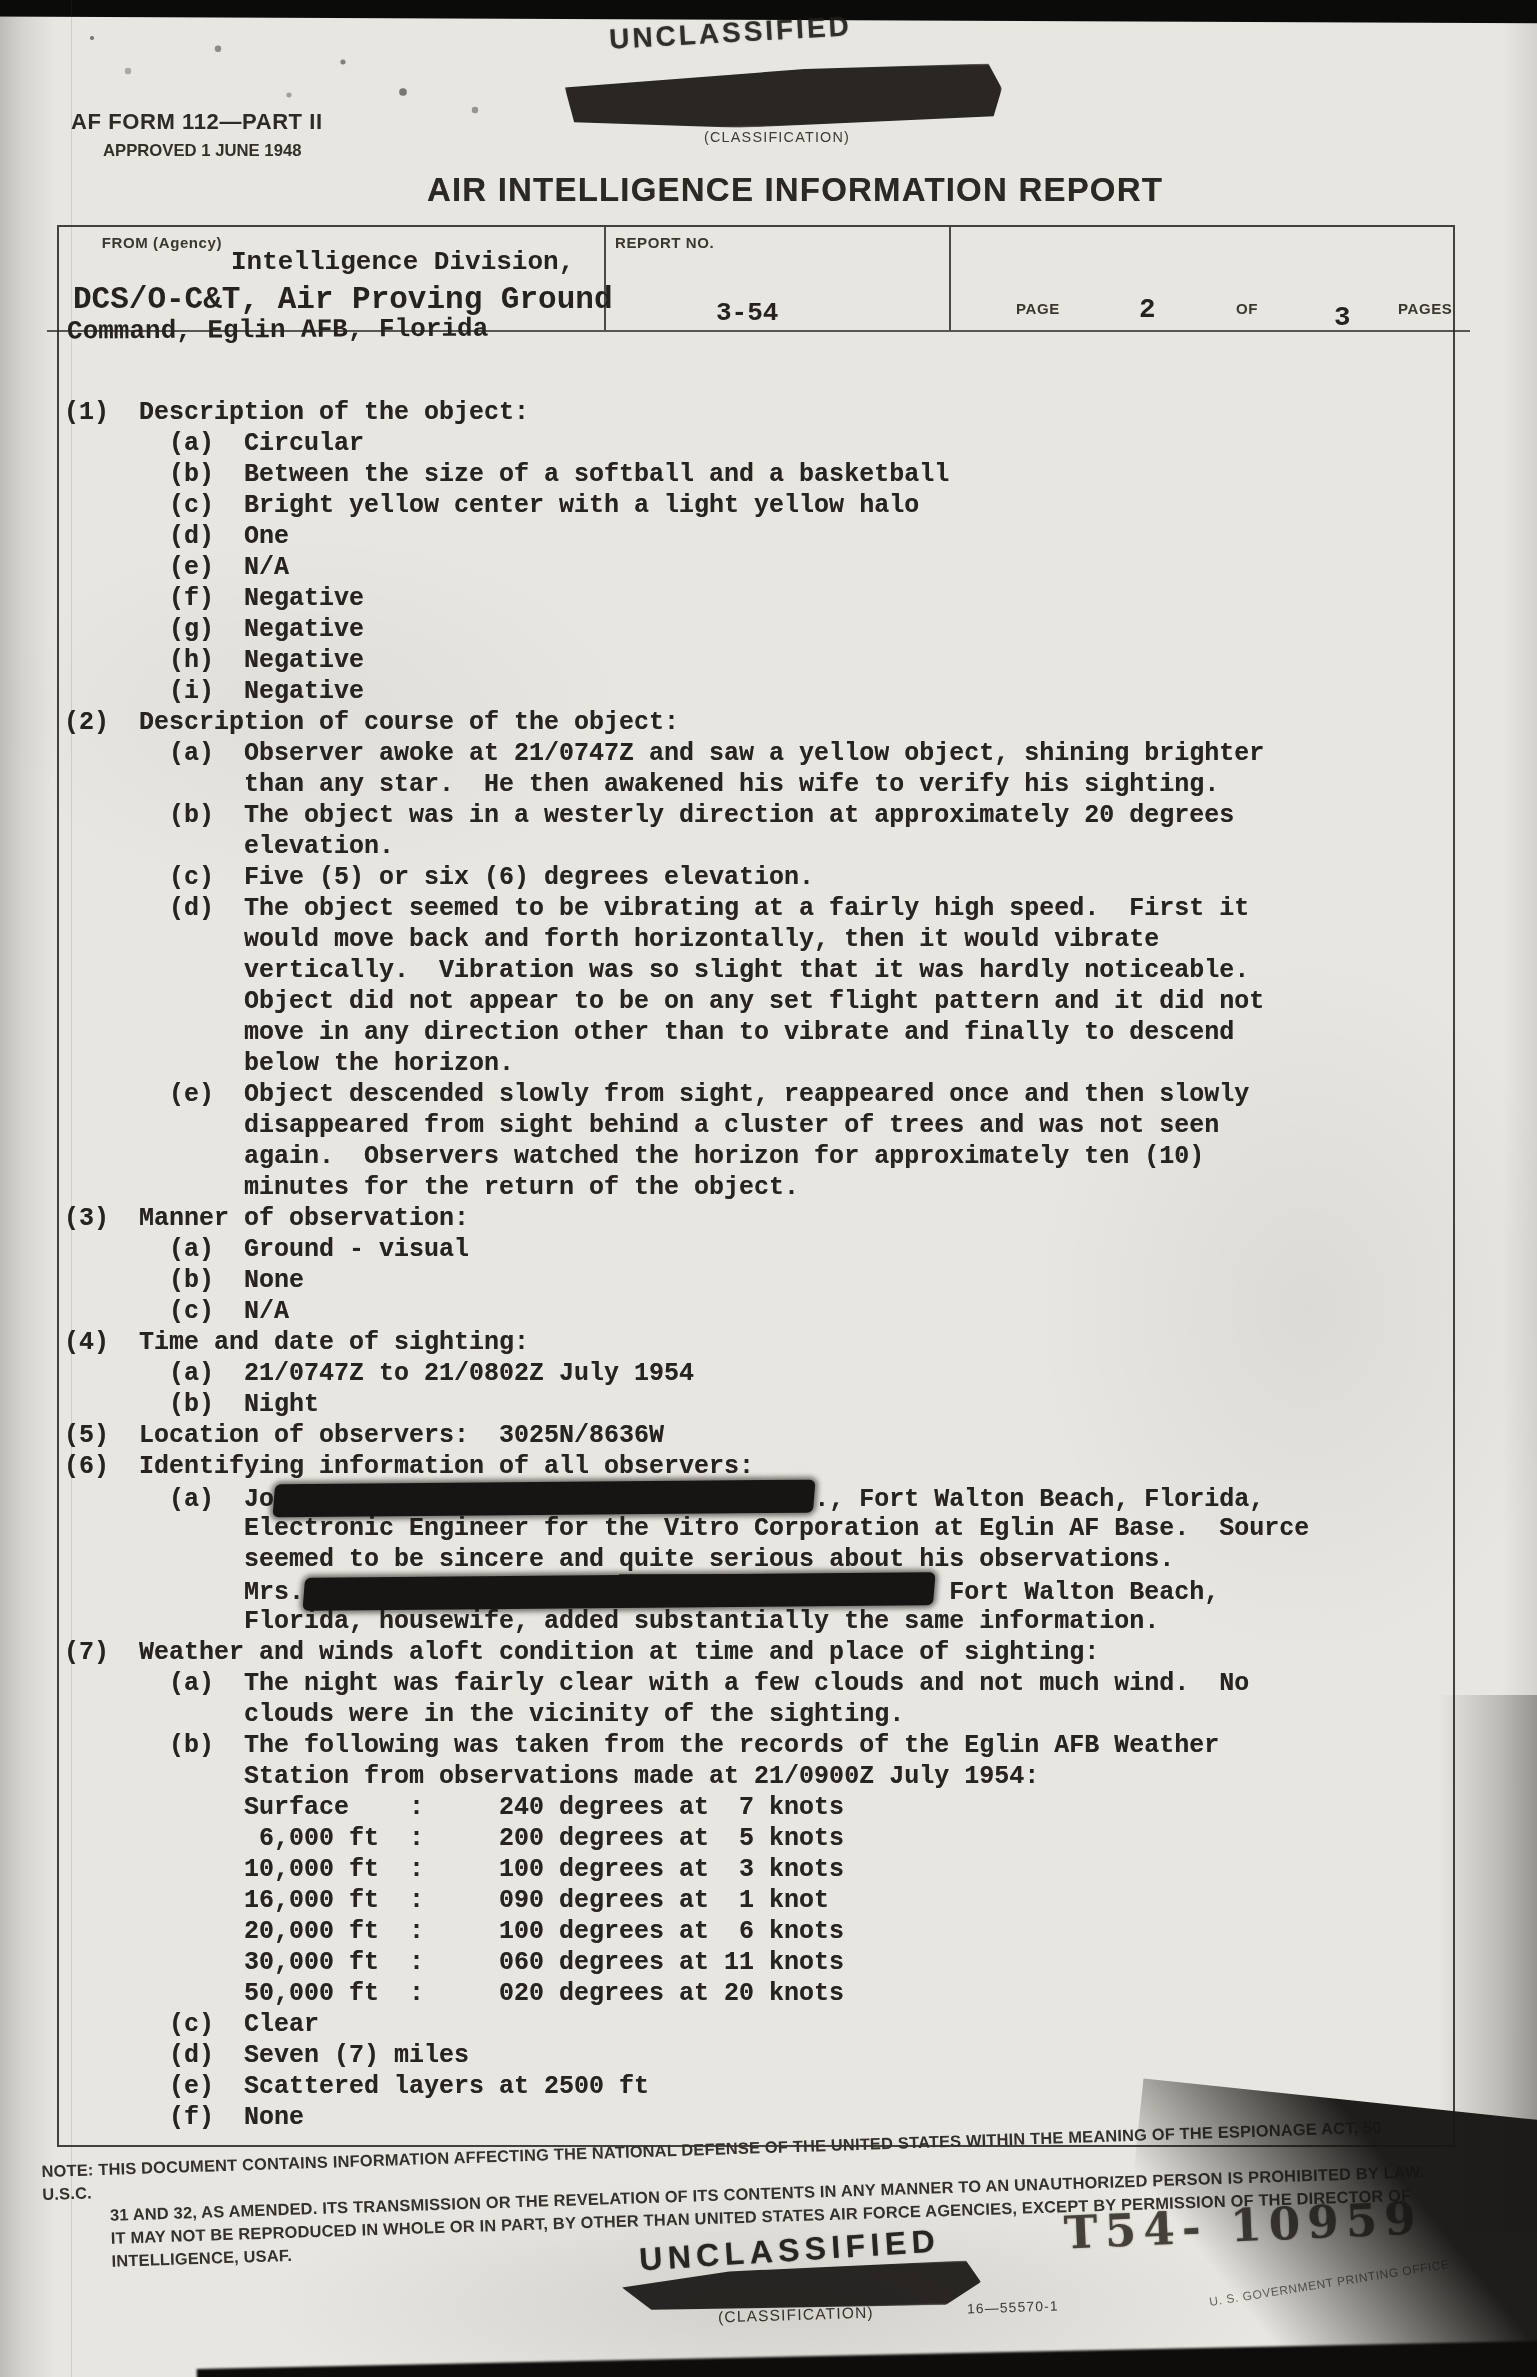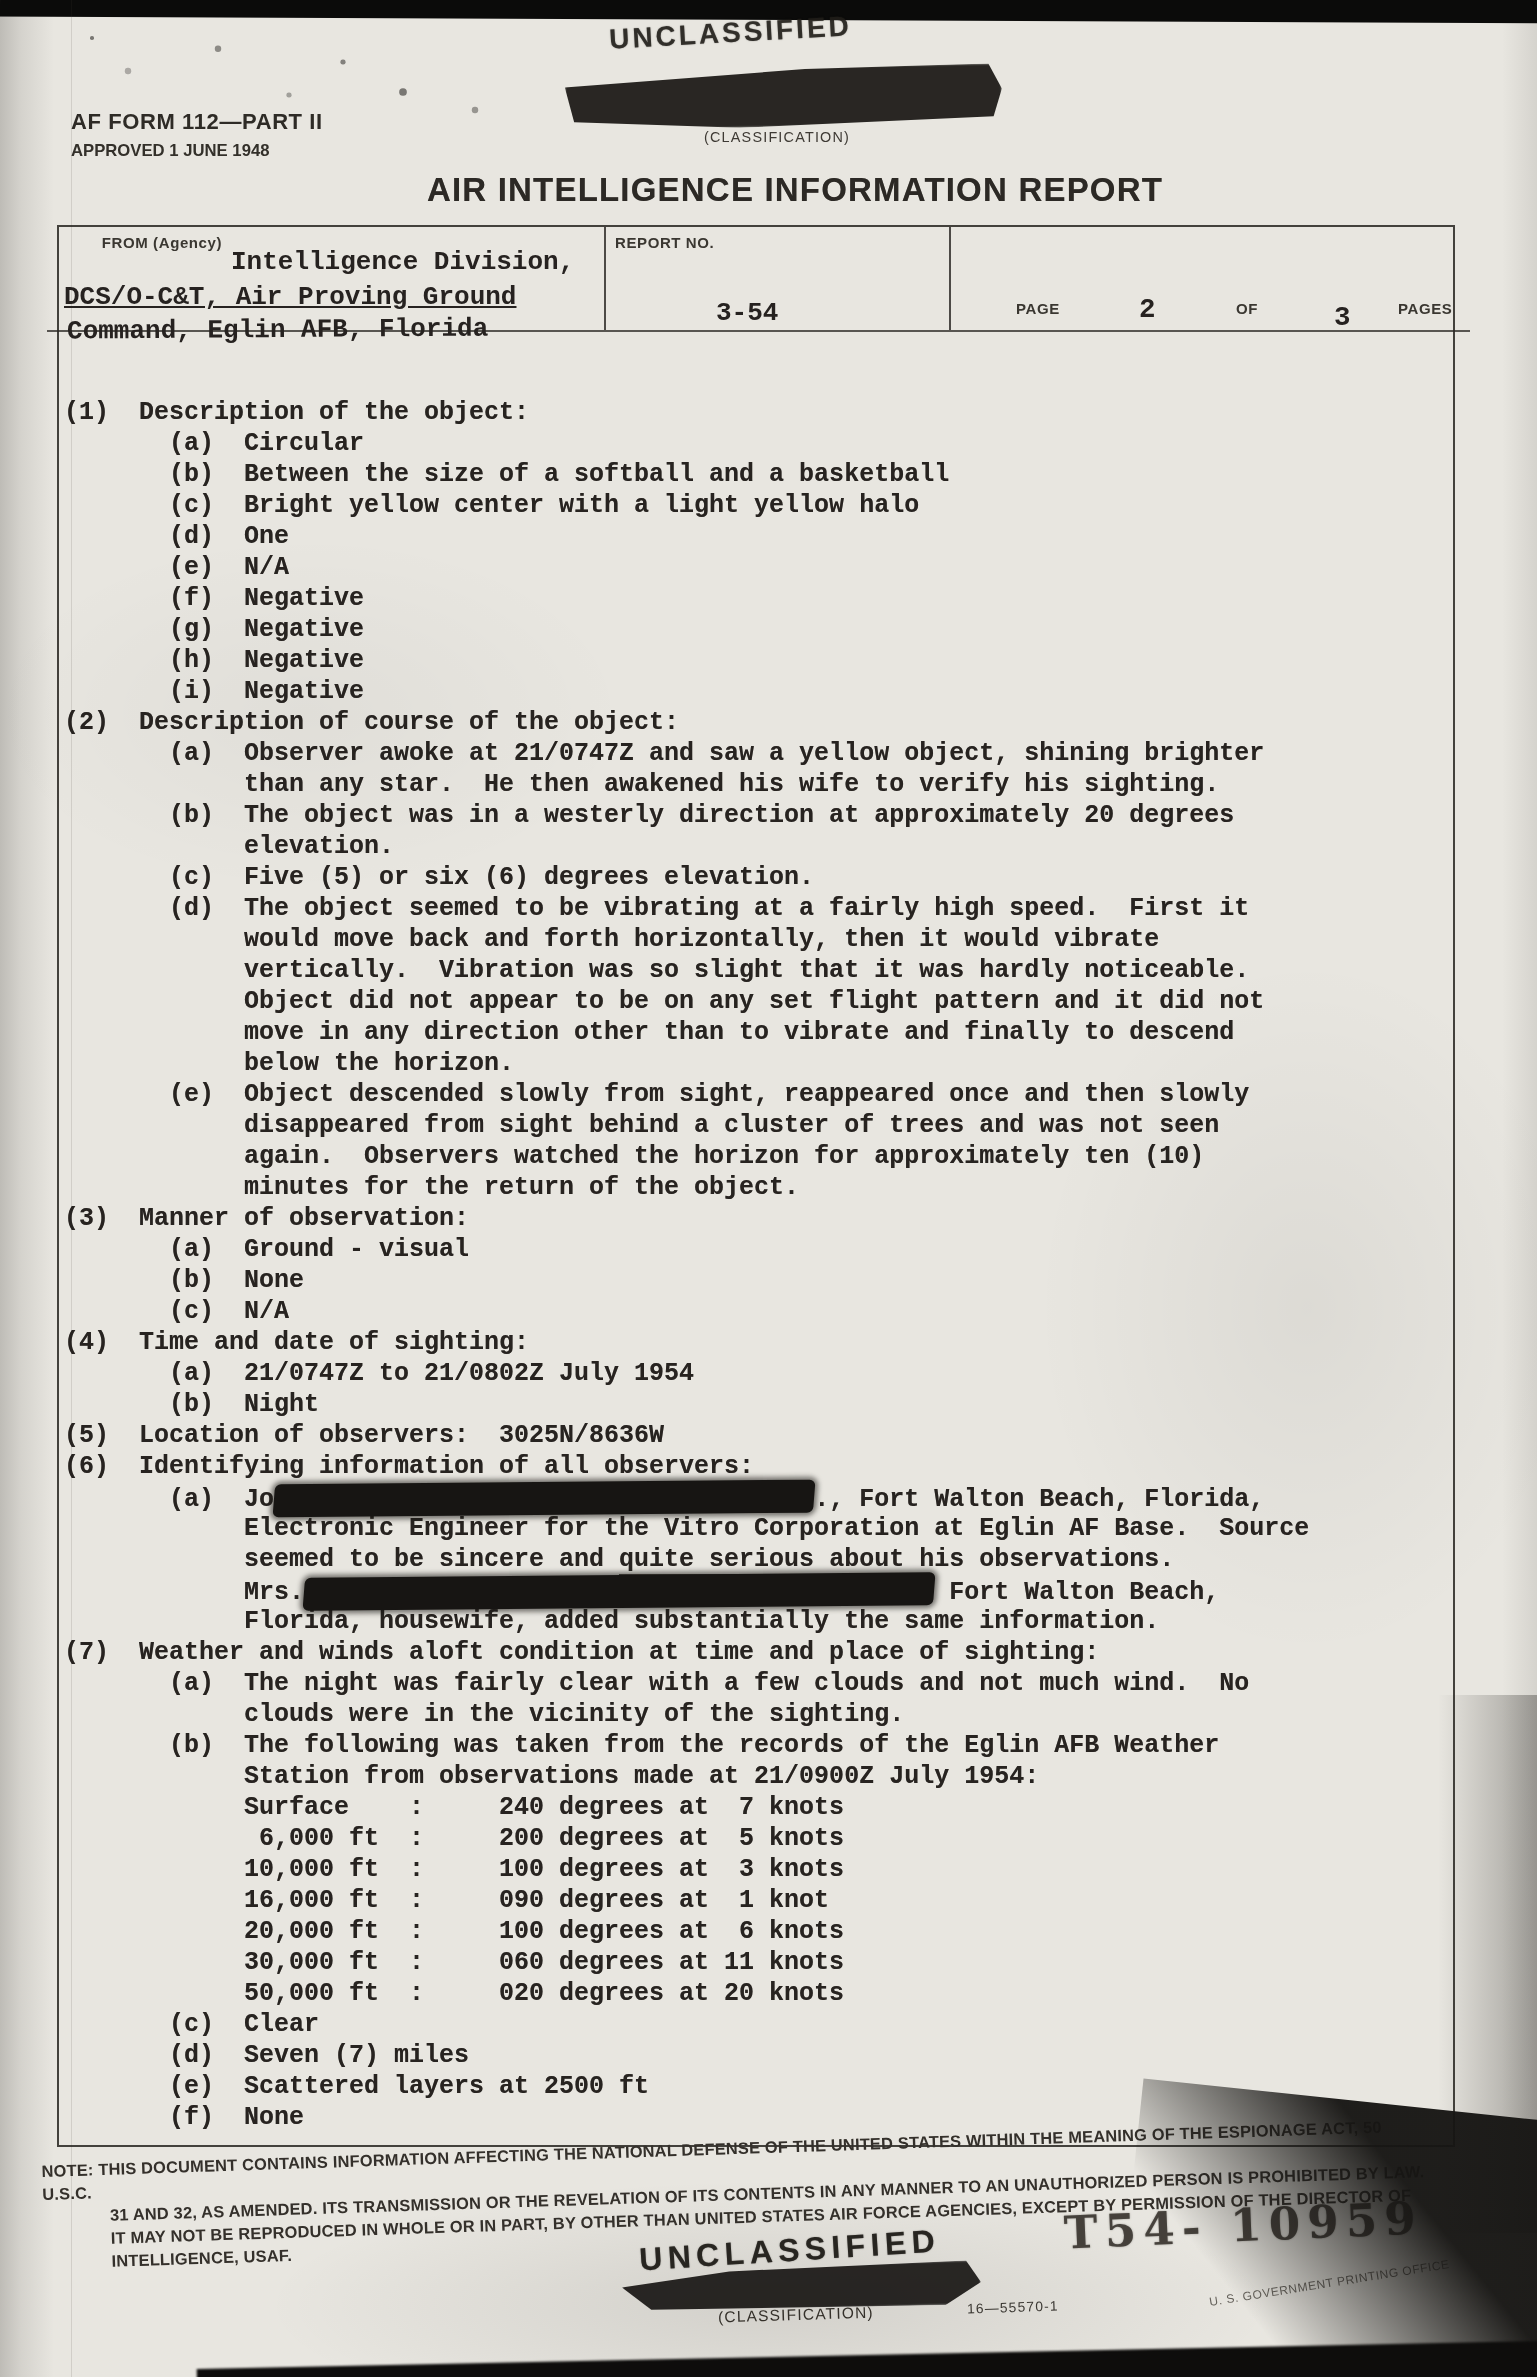--- a/index.html
+++ b/index.html
@@ -31,35 +31,35 @@
   .stamp-bottom{left:639px;top:2232px;font-size:32px;letter-spacing:5.4px;transform:rotate(-3.6deg);color:rgba(28,26,22,0.88);}
   .smudge-bottom{position:absolute;left:622px;top:2265px;width:359px;height:44px;background:#141210;opacity:0.9;filter:blur(1.2px);
     clip-path:polygon(0% 40%, 30% 10%, 96% 0%, 100% 50%, 90% 100%, 8% 92%);transform:rotate(-1.6deg);}
   .class-cap-bottom{position:absolute;left:718px;top:2306px;font-size:15.5px;letter-spacing:1.2px;color:#34302a;transform:rotate(-1.8deg);}
   .print-code{position:absolute;left:967px;top:2300px;font-size:13.8px;color:#3b3833;transform:rotate(-2deg);letter-spacing:1.2px;}
   .gpo{position:absolute;left:1208px;top:2276px;font-size:12px;color:rgba(58,54,47,0.75);transform:rotate(-9deg);letter-spacing:0.6px;white-space:nowrap;}
   .doc-number{position:absolute;left:1064px;top:2199px;font-family:"DejaVu Serif",serif;font-weight:700;font-size:45px;
     letter-spacing:7.2px;color:rgba(58,54,48,0.88);transform:rotate(-2.4deg);text-shadow:0 0 1.8px rgba(58,54,48,0.5);}
   
   .form-id{position:absolute;left:71px;top:109px;font-size:22px;font-weight:700;letter-spacing:0.6px;color:#2e2b26;}
-  .form-approved{position:absolute;left:71px;top:141px;font-size:16.7px;font-weight:700;color:#33302a;}
+  .form-approved{position:absolute;left:71px;top:141px;font-size:16.7px;font-weight:700;color:#33302a;padding-left:32px;}
   .title{position:absolute;left:0;top:171px;width:100%;text-align:center;font-size:33px;font-weight:700;letter-spacing:1.2px;color:#2c2925;text-shadow:0 0 0.6px rgba(44,41,37,0.5);padding-left:26px;}
   .formbox{position:absolute;left:57px;top:225px;width:1394px;height:1918px;border:2.4px solid rgba(38,35,31,0.85);}
   .vline1{position:absolute;left:545px;top:0;width:1.8px;height:103px;background:rgba(38,35,31,0.8);}
   .vline2{position:absolute;left:890px;top:0;width:1.8px;height:103px;background:rgba(38,35,31,0.8);}
   .midrule{position:absolute;left:-12px;top:103px;width:1423px;height:2.4px;background:rgba(40,37,33,0.75);filter:blur(0.3px);}
   .flabel{position:absolute;font-size:15px;letter-spacing:0.6px;color:#3a3731;font-weight:700;}
   .from-label{left:10.8px;top:7.2px;padding-left:32px;}
   .reportno-label{left:556px;top:7.2px;}
   .page-label{left:957px;top:73px;}
   .of-label{left:1177px;top:73px;}
   .pages-label{left:1339px;top:73px;}
   .typed{font-family:"Liberation Mono","DejaVu Sans Mono",monospace;font-weight:700;color:#262220;white-space:pre;}
   .from-l1{position:absolute;left:172px;top:20.3px;font-size:26px;text-align:center;}
-  .from-l2{position:absolute;left:5px;top:55px;font-size:26px;text-decoration:underline;}
+  .from-l2{position:absolute;left:14px;top:55px;font-size:31px;}
   .from-l3{position:absolute;left:8.4px;top:88px;font-size:26px;transform:rotate(-0.4deg);}
   .reportno-val{position:absolute;left:657px;top:71px;font-size:26px;}
   .page-val{position:absolute;left:1080px;top:67px;font-size:27.5px;}
   .pages-val{position:absolute;left:1275px;top:75px;font-size:27.5px;}
   
   .typed-body{position:absolute;left:0;top:397px;padding-left:64px;font-family:"Liberation Mono","DejaVu Sans Mono",monospace;
     font-weight:700;font-size:25px;line-height:31px;color:#272320;text-shadow:0 0 0.6px rgba(39,35,32,0.45);}
   .tline{white-space:pre;height:31px;}
   .redact{display:inline-block;background:#171513;color:transparent;border-radius:6px;
     box-shadow:0 0 5.4px 3px rgba(23,21,19,0.55);transform:skewX(-5deg) rotate(-0.5deg);padding:2.4px 0 0 0;}

